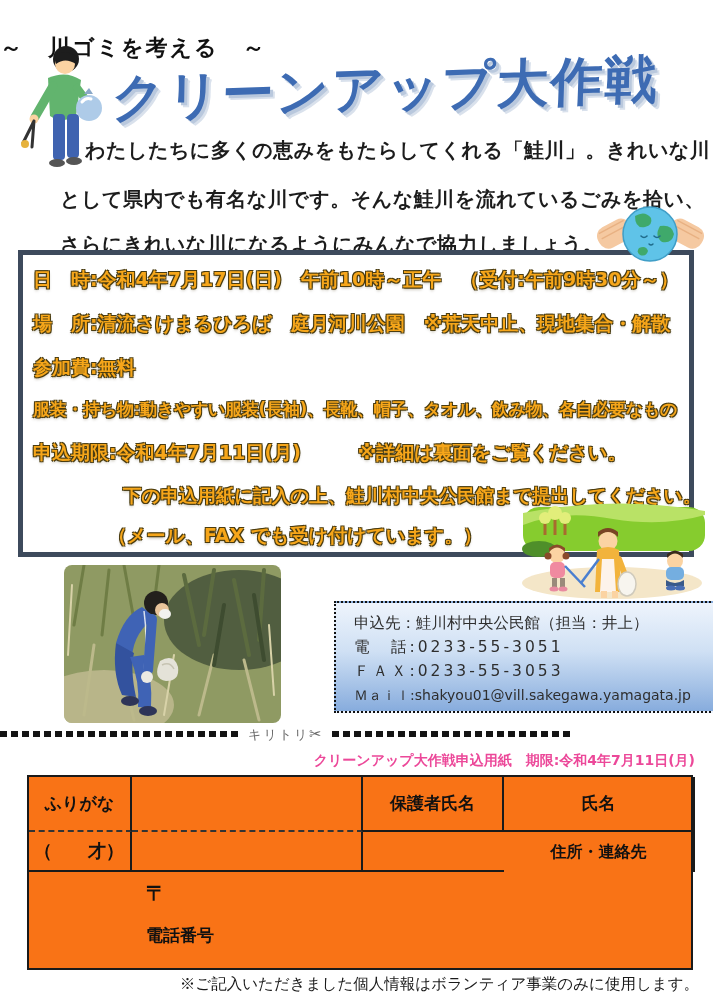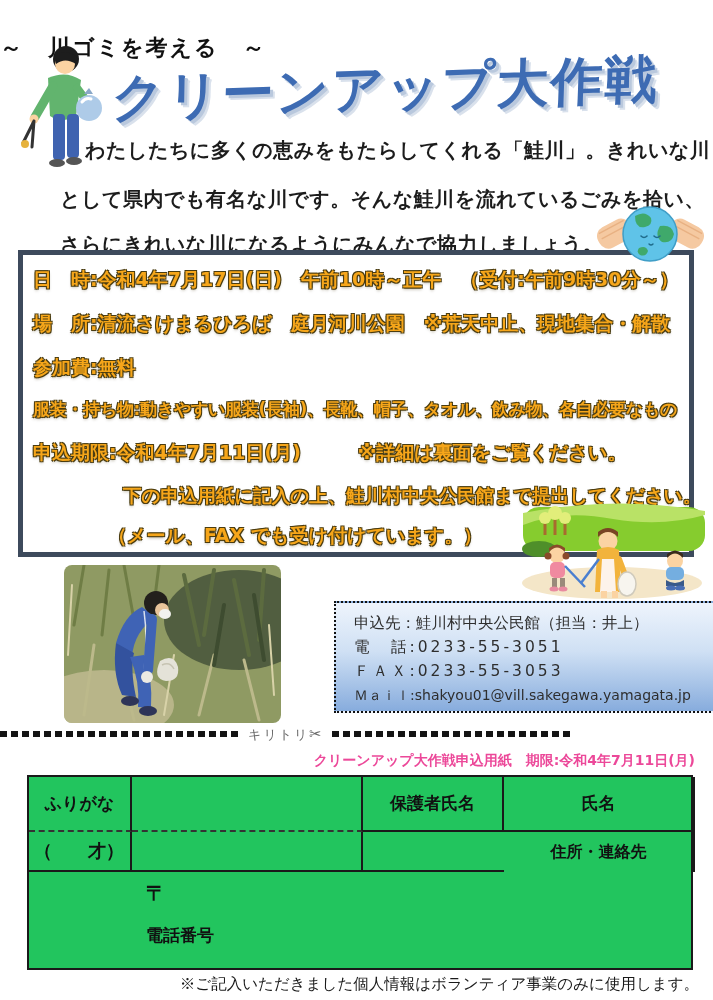--- a/index.html
+++ b/index.html
@@ -109,21 +109,21 @@
     top:752px; right:18px;
     font-size:14px; font-weight:bold; color:#ec4899;
     white-space:nowrap;
   }
   .form-table {
     top:775px; left:27px; width:666px; height:195px;
     display:grid;
     grid-template-columns:103px 231px 141px 191px;
     grid-template-rows:55px 40px 100px;
     border:2px solid #1a1a1a;
-    background:#22c55e;
+    background:#f97316;
     font-family:Liberation Serif, serif;
   }
   .cell { border-right:2px solid #1a1a1a; border-bottom:2px solid #1a1a1a;
           display:flex; align-items:center; justify-content:center;
           font-size:17px; font-weight:bold; color:#111; }
   .cell.last-col { border-right:none; }
   .cell.dash-bottom { border-bottom:2px dashed #333; }
   .cell.age { justify-content:flex-end; padding-right:6px; font-size:18px; }
   .cell.addr-label { font-size:16px; }
   .cell.no-bottom { border-bottom:none; }

